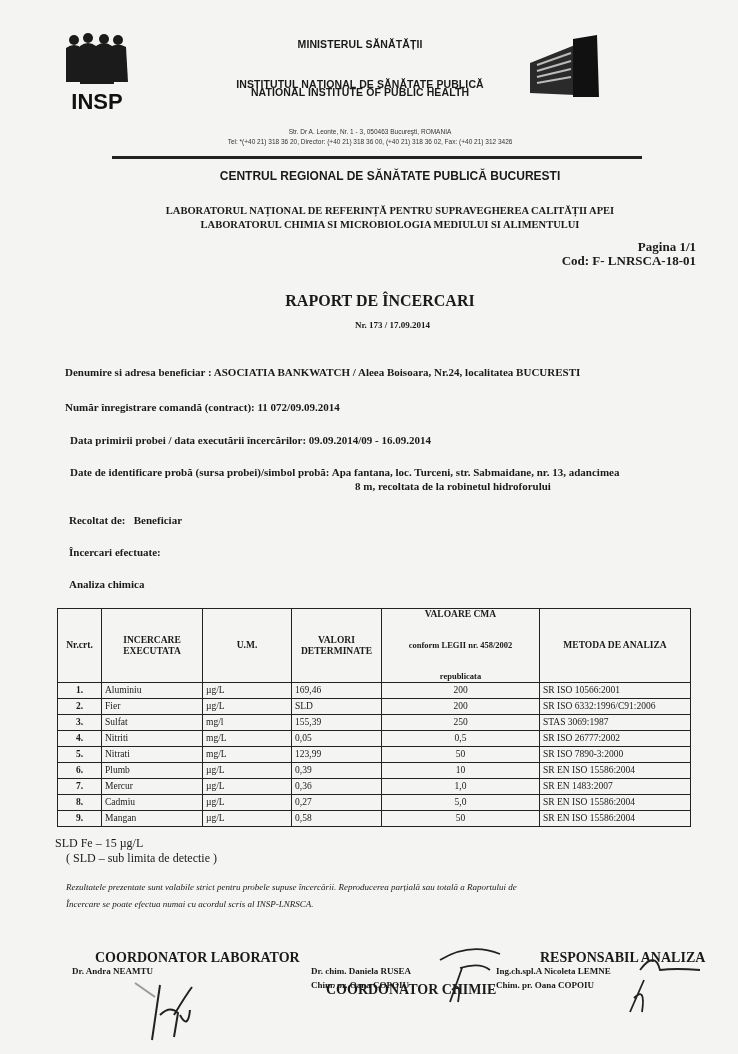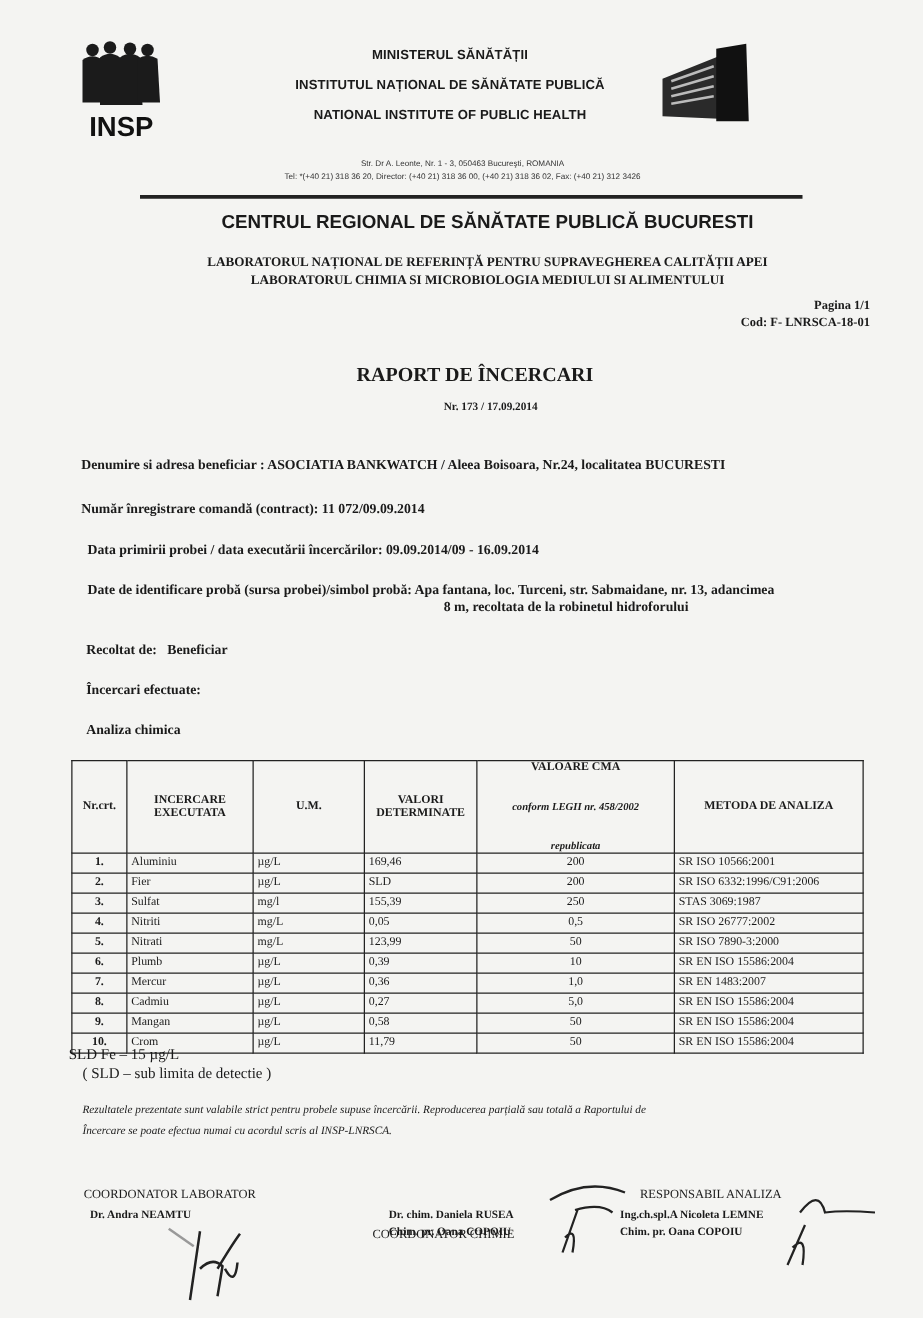--- a/index.html
+++ b/index.html
@@ -4,41 +4,41 @@
 <style>
   html, body { margin:0; padding:0; }
   body { width:738px; height:1054px; background:#f4f4f2; position:relative; overflow:hidden; color:#1a1a1a; font-family:"Liberation Serif", serif; }
   .abs { position:absolute; }
   
   .logo-insp { left:62px; top:30px; width:70px; height:82px; }
   .logo-bldg { left:525px; top:33px; width:80px; height:70px; }
   .hdr-line { font-family:"Liberation Sans", sans-serif; font-weight:bold; font-size:10.5px; left:150px; width:420px; text-align:center; letter-spacing:0.1px; }
   .addr { font-family:"Liberation Sans", sans-serif; font-size:6.5px; left:100px; width:540px; text-align:center; color:#333; }
   .rule { left:112px; width:530px; height:3px; background:#222; top:156px; }
-  .centru { left:100px; width:580px; font-size:15px; font-family:"Liberation Sans", sans-serif; font-weight:bold; text-align:center; top:169px; }
+  .centru { left:100px; width:580px; font-size:12px; font-family:"Liberation Sans", sans-serif; font-weight:bold; text-align:center; top:169px; }
   .lab { left:100px; width:580px; text-align:center; font-size:10.5px; font-weight:bold; }
-  .right-info { right:42px; text-align:right; font-size:10px; font-weight:bold; }
+  .right-info { right:42px; text-align:right; font-size:13px; font-weight:bold; }
   .title { left:100px; width:560px; text-align:center; font-size:16px; font-weight:bold; top:292px; }
   .nr { left:100px; width:585px; text-align:center; font-size:9px; font-weight:bold; top:320px; }
   .field { font-size:11px; font-weight:bold; white-space:nowrap; }
   
   table.res { position:absolute; left:57px; top:608px; width:634px; border-collapse:collapse; font-family:"Liberation Serif", serif; font-size:9.5px; }
   table.res th, table.res td { border:1.5px solid #222; padding:0 3px; }
   table.res th { font-weight:bold; text-align:center; height:46px; font-size:9.5px; line-height:11px; }
-  table.res th .it { font-style:italic; font-weight:bold; font-size:8.5px;margin-top:20px; }
+  table.res th .it { font-weight:bold; font-size:8.5px;margin-top:20px; }
   table.res td { height:15px; line-height:15px; }
   .c-nr { width:37px; text-align:center; font-weight:bold; }
   .c-test { width:94px; }
   .c-um { width:82px; }
   .c-val { width:83px; text-align:left; }
   .c-cma { width:151px; text-align:center; }
   .c-met { }
   .note { font-size:12px; }
   .ital { font-style:italic; font-size:9px; }
-  .sig-title { font-size:10px; font-weight:normal; }
+  .sig-title { font-size:14px; font-weight:bold;margin-left:28px; }
   .sig-name { font-size:9px; font-weight:bold; }
 </style>
 </head>
 <body>
 
 <div class="abs logo-insp">
   <svg width="70" height="82" viewBox="0 0 70 82">
     <g fill="#1b1b1b">
       <circle cx="12" cy="10" r="5"></circle>
         <circle cx="26" cy="8" r="5"></circle>
@@ -61,21 +61,21 @@
     <g stroke="#bbb" stroke-width="2">
       <line x1="12" y1="32" x2="46" y2="20"></line>
         <line x1="12" y1="38" x2="46" y2="28"></line>
       <line x1="12" y1="44" x2="46" y2="36"></line>
         <line x1="12" y1="50" x2="46" y2="44"></line>
     </g>
   </svg>
 </div>
 
 <div class="abs hdr-line" style="top:38px;">MINISTERUL SĂNĂTĂȚII</div>
-<div class="abs hdr-line" style="top:62px;">INSTITUTUL NAȚIONAL DE SĂNĂTATE PUBLICĂ</div>
+<div class="abs hdr-line" style="top:78px;">INSTITUTUL NAȚIONAL DE SĂNĂTATE PUBLICĂ</div>
 <div class="abs hdr-line" style="top:86px;">NATIONAL INSTITUTE OF PUBLIC HEALTH</div>
 <div class="abs addr" style="top:128px;">Str. Dr A. Leonte, Nr. 1 - 3, 050463 Bucureşti, ROMANIA</div>
 <div class="abs addr" style="top:138px;">Tel: *(+40 21) 318 36 20, Director: (+40 21) 318 36 00, (+40 21) 318 36 02, Fax: (+40 21) 312 3426</div>
 <div class="abs rule"></div>
 
 <div class="abs centru">CENTRUL REGIONAL DE SĂNĂTATE PUBLICĂ BUCURESTI</div>
 <div class="abs lab" style="top:205px;">LABORATORUL NAȚIONAL DE REFERINȚĂ PENTRU SUPRAVEGHEREA CALITĂȚII APEI</div>
 <div class="abs lab" style="top:219px;">LABORATORUL CHIMIA SI MICROBIOLOGIA MEDIULUI SI ALIMENTULUI</div>
 <div class="abs right-info" style="top:239px;">Pagina 1/1</div>
 <div class="abs right-info" style="top:253px;">Cod: F- LNRSCA-18-01</div>
@@ -189,28 +189,20 @@
         <td>SR EN ISO 15586:2004</td>
       </tr>
     <tr>
         <td class="c-nr">9.</td>
         <td>Mangan</td>
         <td>µg/L</td>
         <td class="c-val">0,58</td>
         <td class="c-cma">50</td>
         <td>SR EN ISO 15586:2004</td>
       </tr>
-    <tr>
-        <td class="c-nr">10.</td>
-        <td>Crom</td>
-        <td>µg/L</td>
-        <td class="c-val">11,79</td>
-        <td class="c-cma">50</td>
-        <td>SR EN ISO 15586:2004</td>
-      </tr>
   </tbody>
 </table>
 
 <div class="abs note" style="left:55px; top:836px;">SLD Fe – 15 µg/L</div>
 <div class="abs note" style="left:66px; top:851px;">( SLD – sub limita de detectie )</div>
 <div class="abs ital" style="left:66px; top:882px;">Rezultatele prezentate sunt valabile strict pentru probele supuse încercării. Reproducerea parțială sau totală a Raportului de</div>
 <div class="abs ital" style="left:66px; top:899px;">Încercare se poate efectua numai cu acordul scris al INSP-LNRSCA.</div>
 
 <div class="abs sig-title" style="left:67px; top:950px;">COORDONATOR LABORATOR</div>
 <div class="abs sig-name" style="left:72px; top:966px;">Dr. Andra NEAMTU</div>

